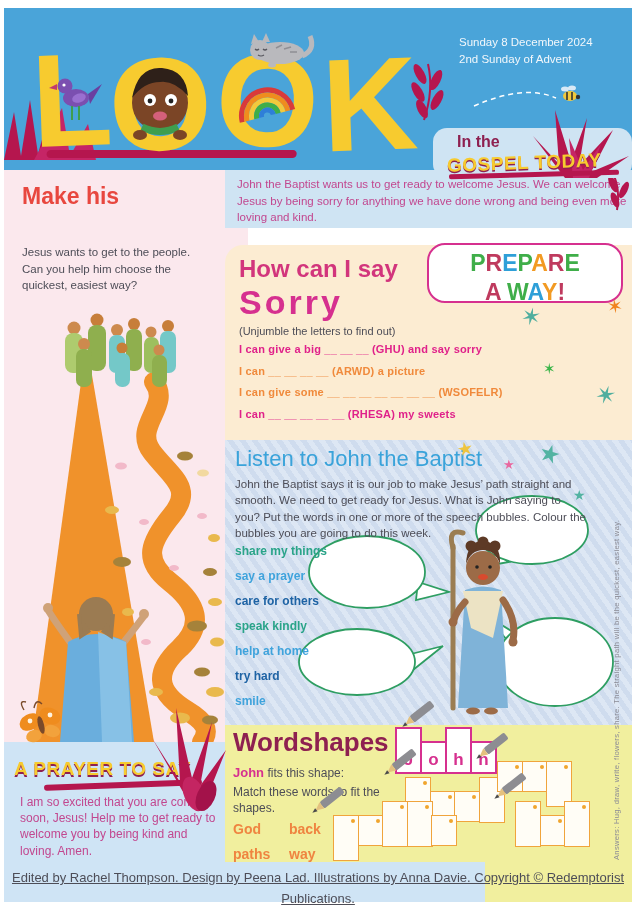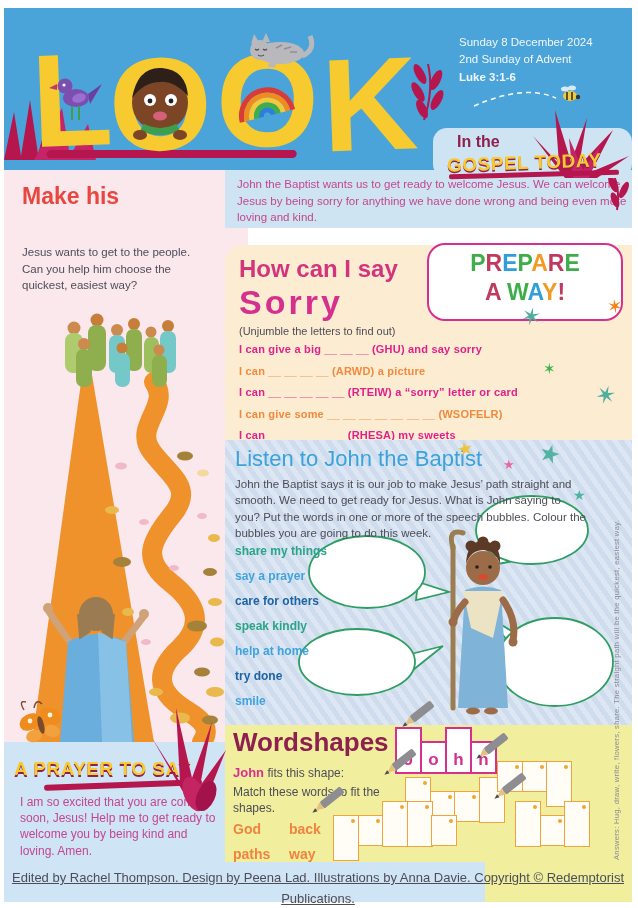--- a/index.html
+++ b/index.html
@@ -42,21 +42,21 @@
   #intro-strip{left:225px;top:170px;width:407px;height:58px;background:#cfe4f3;}
   #intro-text{position:absolute;left:12px;top:6px;width:392px;color:#c2478f;
               font-size:11.5px;line-height:1.45;}
 
   
   #sorry-section{left:225px;top:245px;width:407px;height:212px;background:#fcecd2;
                  border-radius:18px 0 0 0;}
   #sorry-title-small{position:absolute;left:14px;top:10px;color:#d2357c;font-size:24px;font-weight:bold;}
   #sorry-title-big{position:absolute;left:14px;top:38px;color:#d6308f;font-size:34px;font-weight:bold;
                    letter-spacing:3px;}
-  #prepare-badge{position:absolute;left:202px;top:-2px;width:196px;height:78px;background:#ffffff;
+  #prepare-badge{position:absolute;left:202px;top:-2px;width:196px;height:60px;background:#ffffff;
                  border:2.5px solid #d6308f;border-radius:18px;text-align:center;
                  font-weight:bold;font-size:23px;line-height:1.25;padding-top:4px;box-sizing:border-box;}
   #sorry-hint{position:absolute;left:14px;top:80px;color:#4d4d57;font-size:11px;}
   #unjumble-list{position:absolute;left:14px;top:98px;width:385px;}
   .uj-row{font-size:11px;font-weight:bold;margin-bottom:9.5px;letter-spacing:.2px;}
   .uj-magenta{color:#e0218a;}
   .uj-orange{color:#f08a3c;}
 
   
   #listen-section{left:225px;top:440px;width:407px;height:285px;
@@ -196,21 +196,20 @@
         <ellipse cx="566" cy="88" rx="7" ry="5" fill="#f2c93c"></ellipse>
         <path d="M563,84 L563,92 M568,84 L568,92" stroke="#333333" stroke-width="1.6"></path>
         <ellipse cx="561" cy="81" rx="4" ry="2.5" fill="#e8f1f8" opacity="0.9"></ellipse>
         <ellipse cx="568" cy="80" rx="4" ry="2.5" fill="#e8f1f8" opacity="0.9"></ellipse>
         <circle cx="574" cy="89" r="2.2" fill="#333333"></circle>
       </g>
     </svg>
     <div class="abs" id="date-block">
       <div>Sunday 8 December 2024</div>
       <div>2nd Sunday of Advent</div>
-      <div class="bold">Luke 3:1-6</div>
     </div>
   </div>
 
   <div class="abs" id="gospel-banner">
     <svg class="abs" style="left:92px;top:-20px;" width="110" height="72" viewBox="0 0 110 72">
       <path d="M40,70 L8,28 L34,56 L30,2 L46,54 L62,10 L54,58 L88,22 L66,64 L104,48 L72,70 Z" fill="#b5164e"></path>
       <path d="M48,70 L44,30 L58,62 L76,36 L64,70 Z" fill="#c52566"></path>
     </svg>
     <span id="banner-pre">In the</span>
     <span id="banner-title">GOSPEL TODAY</span>
@@ -341,21 +340,20 @@
     <div id="sorry-title-small">How can I say</div>
     <div id="sorry-title-big">Sorry</div>
     <div id="prepare-badge">
       <div><span style="color: rgb(63, 174, 73);">P</span><span style="color: rgb(191, 58, 94);">R</span><span style="color: rgb(46, 159, 216);">E</span><span style="color: rgb(63, 174, 73);">P</span><span style="color: rgb(242, 154, 35);">A</span><span style="color: rgb(191, 58, 94);">R</span><span style="color: rgb(63, 174, 73);">E</span></div>
       <div><span style="color: rgb(191, 58, 94);">A</span><span> </span><span style="color: rgb(63, 174, 73);">W</span><span style="color: rgb(46, 159, 216);">A</span><span style="color: rgb(242, 154, 35);">Y</span><span style="color: rgb(191, 58, 94);">!</span></div>
     </div>
     <div id="sorry-hint">(Unjumble the letters to find out)</div>
     <div id="unjumble-list">
         <div class="uj-row uj-magenta">I can give a big __  __  __  (GHU) and say sorry</div>
         <div class="uj-row uj-orange">I can __  __  __  __  (ARWD) a picture</div>
-        <div class="uj-row uj-magenta">I can __  __  __  __  __  (RTEIW) a “sorry” letter or card</div>
         <div class="uj-row uj-orange">I can give some __  __  __  __  __  __  __  (WSOFELR)</div>
         <div class="uj-row uj-magenta">I can __  __  __  __  __  (RHESA) my sweets</div>
       </div>
     <span class="star" style="left:296px;top:60px;font-size:24px;color:#4fae9e;transform:rotate(12deg);">✶</span>
     <span class="star" style="left:382px;top:52px;font-size:19px;color:#f0831e;transform:rotate(-8deg);">✶</span>
     <span class="star" style="left:318px;top:116px;font-size:15px;color:#3db54a;">✶</span>
     <span class="star" style="left:370px;top:138px;font-size:25px;color:#4fae9e;transform:rotate(18deg);">✶</span>
   </div>
 
   <div class="abs" id="listen-section">
@@ -394,21 +392,21 @@
       </g>
     </svg>
     <div id="listen-title">Listen to John the Baptist</div>
     <div id="listen-body">John the Baptist says it is our job to make Jesus’ path straight and smooth. We need to get ready for Jesus. What is John saying to you? Put the words in one or more of the speech bubbles. Colour the bubbles you are going to do this week.</div>
     <div id="action-words">
         <div class="word-item w-teal">share my things</div>
         <div class="word-item w-lightblue">say a prayer</div>
         <div class="word-item w-darkblue">care for others</div>
         <div class="word-item w-teal">speak kindly</div>
         <div class="word-item w-lightblue">help at home</div>
-        <div class="word-item w-darkblue">try done</div>
+        <div class="word-item w-darkblue">try hard</div>
         <div class="word-item w-lightblue">smile</div>
       </div>
     <span class="star" style="left:232px;top:0;font-size:18px;color:#eec43e;transform:rotate(-12deg);">★</span>
     <span class="star" style="left:278px;top:18px;font-size:13px;color:#e8679f;">★</span>
     <span class="star" style="left:314px;top:2px;font-size:24px;color:#53b3a2;transform:rotate(16deg);">★</span>
     <span class="star" style="left:348px;top:48px;font-size:14px;color:#53b3a2;">★</span>
   </div>
 
   <div class="abs" id="wordshapes-section">
     <div id="wordshapes-title">Wordshapes</div>

